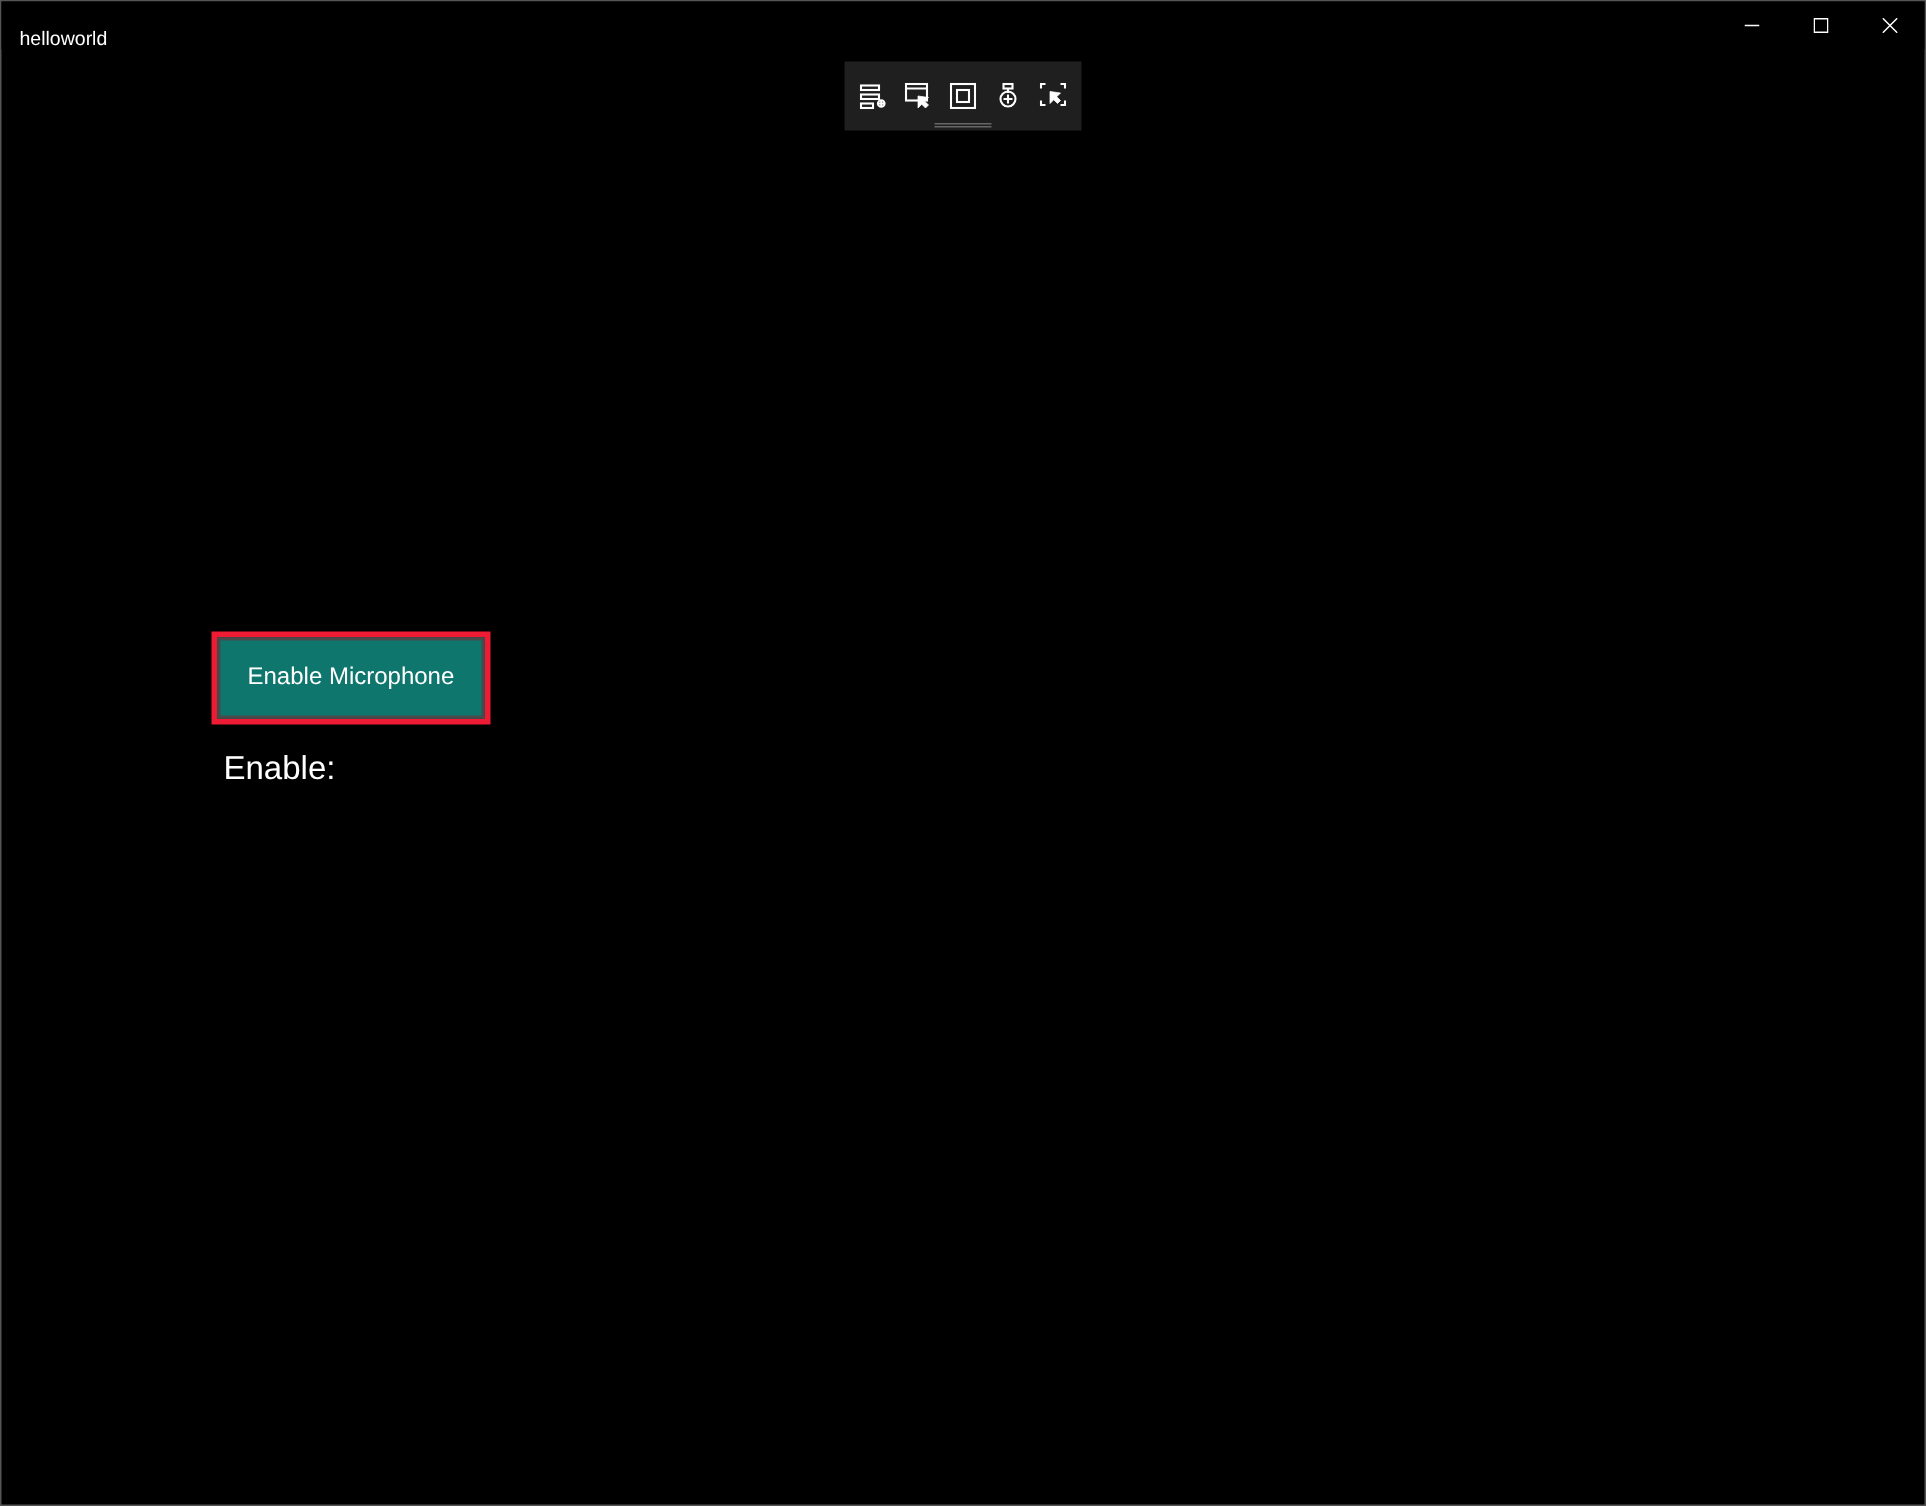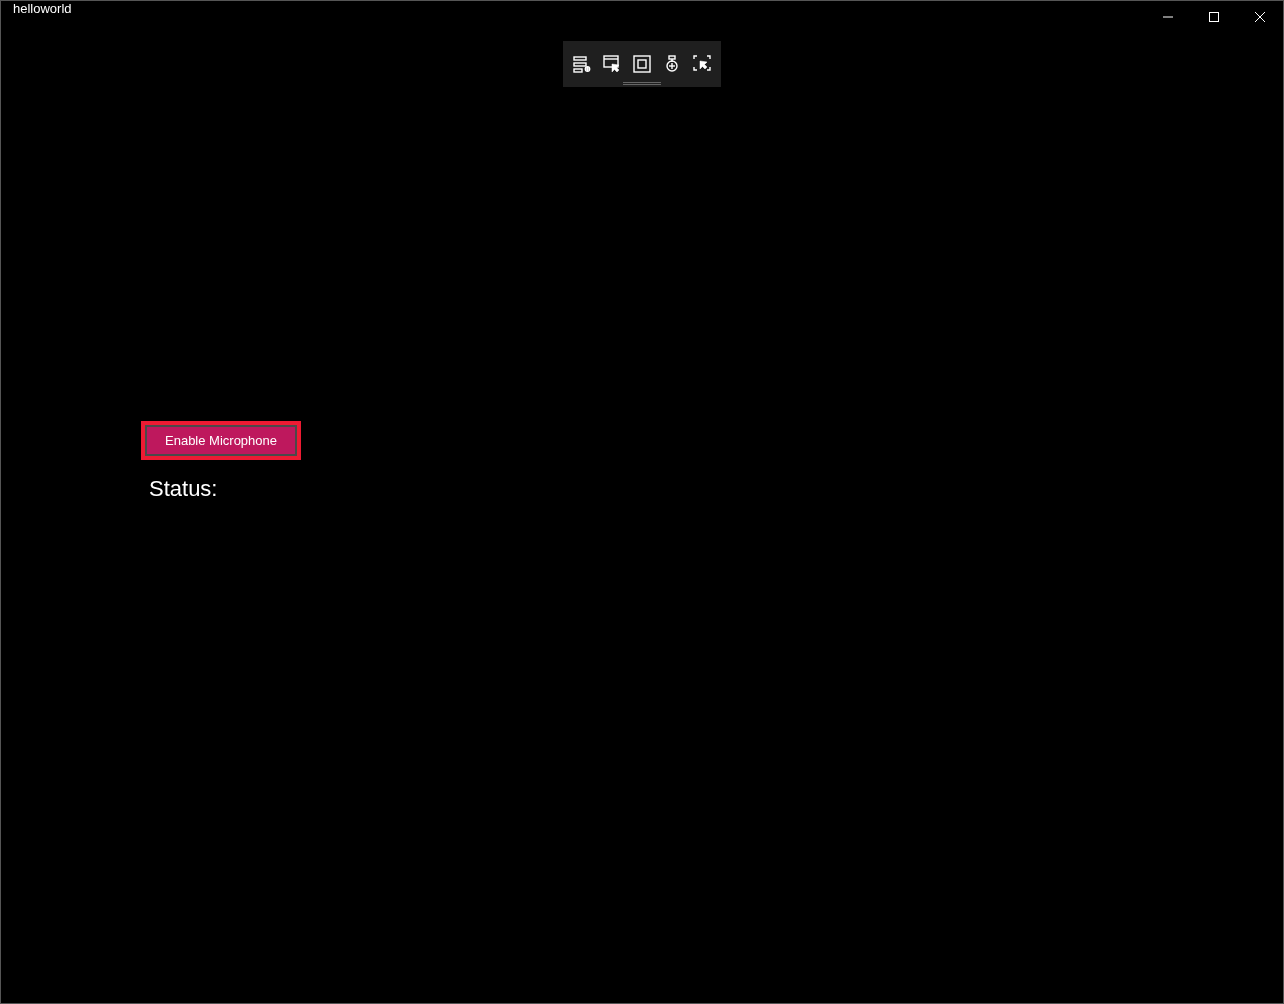--- a/index.html
+++ b/index.html
@@ -18,21 +18,21 @@
       border: 1px solid #555;
     }
     
     .titlebar {
       position: absolute;
       top: 0;
       left: 0;
       right: 0;
       height: 32px;
       display: flex;
-      align-items: flex-start;
+      align-items: flex-end;
       justify-content: space-between;
       background: #000;
     }
     .titlebar-title {
       font-size: 13px;
       padding-left: 12px;
       color: #fff;
       font-weight: 400;
     }
     .titlebar-controls {
@@ -98,25 +98,25 @@
       position: absolute;
       top: 420px;
       left: 140px;
     }
     .highlight-frame {
       border: 4px solid #ed1b33;
       display: inline-block;
       margin-bottom: 6px;
     }
     .app-button {
-      background: #be185d;
+      background: #0f766e;
       border: 2px solid #4a4a4a;
       color: #fff;
-      font-size: 13px;
-      padding: 6px 18px;
+      font-size: 16px;
+      padding: 16px 18px;
       cursor: pointer;
       font-family: "Segoe UI", Tahoma, Geneva, sans-serif;
       display: block;
     }
     .status-label {
       font-size: 22px;
       color: #fff;
       margin-top: 10px;
       padding-left: 8px;
     }
@@ -192,14 +192,14 @@
     <div class="debug-handle-line"></div>
     <div class="debug-handle-line"></div>
   </div>
 </div>
 
 <div class="content">
   <div class="highlight-frame">
     <button class="app-button">Enable Microphone</button>
   </div>
   <br>
-  <div class="status-label">Status:</div>
+  <div class="status-label">Enable:</div>
 </div>
 
 </body></html>

